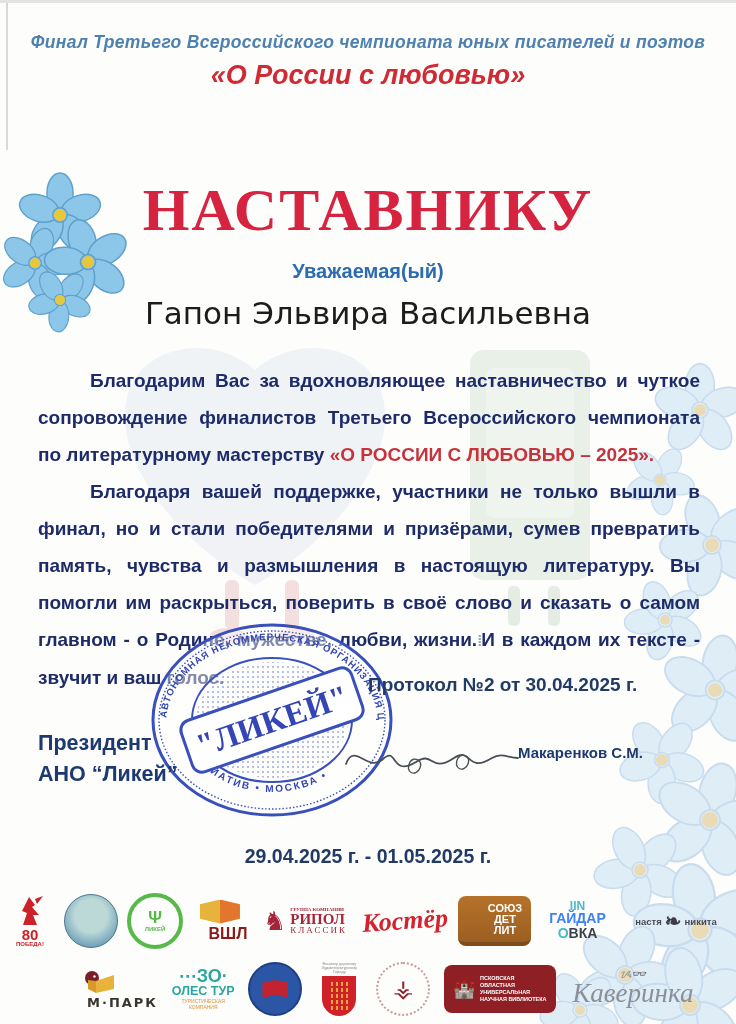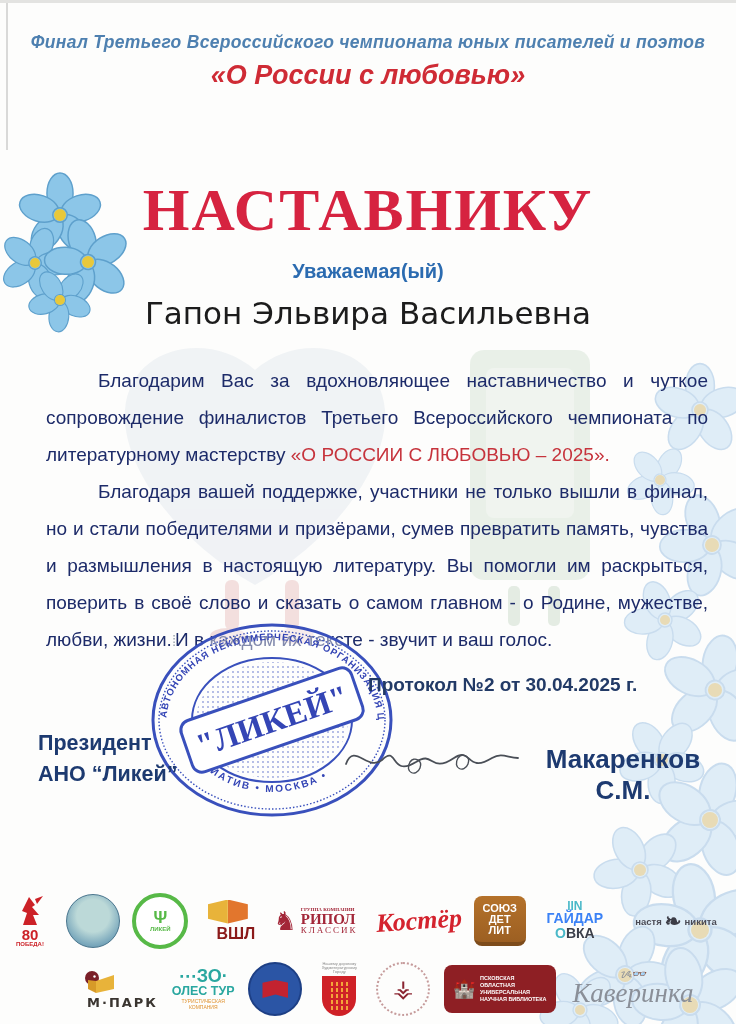--- a/index.html
+++ b/index.html
@@ -23,34 +23,34 @@
   .title1{left:0;top:128px;width:736px;text-align:center;font-family:"Liberation Serif",serif;
           font-weight:bold;font-size:41px;color:#4a73a6;letter-spacing:1px;}
   .title2{left:0;top:176px;width:736px;text-align:center;font-family:"Liberation Serif",serif;
           font-weight:bold;font-size:60px;color:#d62340;letter-spacing:2px;}
 
   .salutation{left:0;top:260px;width:736px;text-align:center;font-weight:bold;font-size:20px;color:#2b6bb0;}
   .recipient{left:0;top:295px;width:736px;text-align:center;font-family:"DejaVu Sans",sans-serif;
              font-size:31px;color:#1c1c1c;}
 
   
-  .body-text{left:46px;top:362px;width:662px;color:#1d2b69;font-weight:normal;font-size:19px;
+  .body-text{left:38px;top:362px;width:662px;color:#1d2b69;font-weight:bold;font-size:19px;
              line-height:37px;text-align:justify;}
   .body-text p{margin:0;text-indent:52px;}
   .red-accent{color:#c6333c;}
   .odd-glyph{color:#9aa3ad;font-size:15px;letter-spacing:-1px;}
 
   
   #stamp{left:146px;top:620px;width:252px;height:200px;}
 
   .protocol{left:368px;top:674px;width:300px;font-weight:bold;font-size:19px;color:#223a66;}
 
   .sig-role{left:38px;top:728px;width:220px;font-weight:bold;font-size:21.5px;color:#1d3a70;line-height:31px;}
   #sig-squiggle{left:340px;top:712px;width:190px;height:80px;}
-  .sig-name{left:518px;top:744px;width:210px;font-weight:bold;font-size:26px;color:#1d3a70;text-align:center;}
+  .sig-name{left:518px;top:744px;width:210px;font-weight:bold;font-size:15px;color:#1d3a70;}
 
   .dates{left:0;top:845px;width:736px;text-align:center;font-weight:bold;font-size:19.5px;color:#223a66;}
 
   
   .logo-row{position:absolute;display:flex;justify-content:space-between;align-items:center;z-index:2;}
   #logo-row-1{left:6px;top:882px;width:722px;height:78px;}
   #logo-row-2{left:40px;top:958px;width:656px;height:62px;}
   .logo{display:flex;flex-direction:column;align-items:center;justify-content:center;text-align:center;}
 
   
@@ -70,21 +70,21 @@
   .ripol{flex-direction:row;gap:4px;width:96px;}
   .ripol .fig{color:#a32638;font-size:26px;line-height:26px;}
   .ripol .t{color:#a32638;text-align:left;font-family:"Liberation Serif",serif;}
   .ripol .t1{font-size:5px;font-weight:bold;}
   .ripol .t2{font-size:15px;font-weight:bold;line-height:14px;}
   .ripol .t3{font-size:9px;letter-spacing:2px;line-height:9px;}
   .kostyor{width:86px;font-family:"Liberation Serif",serif;font-style:italic;font-weight:bold;
      font-size:26px;color:#d4232e;transform:rotate(-4deg);}
   .sdl{width:52px;height:46px;border-radius:8px;background:linear-gradient(#b5722a,#9c5f22);
      display:flex;flex-direction:column;align-items:center;justify-content:center;color:#fff;
-     font-weight:bold;font-size:11px;line-height:11px;border-bottom:4px solid #7d4c1b;}
+     font-weight:bold;font-size:11px;line-height:11px;border-bottom:4px solid #7d4c1b;padding-left:21px;}
   .gaid{width:74px;}
   .gaid .mk{color:#49b8c8;font-weight:bold;font-size:12px;line-height:10px;}
   .gaid .l1{color:#3b82f6;font-weight:bold;font-size:14px;line-height:15px;}
   .gaid .l2{color:#3b3f4a;font-weight:bold;font-size:14px;line-height:15px;}
   .gaid .ob{color:#49b8c8;}
   .nastya{flex-direction:row;width:104px;gap:3px;color:#4a4a55;font-size:9.5px;font-weight:bold;}
   .kids{font-size:20px;color:#3c3c46;line-height:20px;}
   .mpark .lbl{color:#3a3530;font-weight:bold;font-size:13px;letter-spacing:2px;font-family:"DejaVu Sans",sans-serif;margin-left:47px;}
   .oles .mk{color:#2aa7a0;font-weight:bold;font-size:18px;line-height:15px;}
   .oles .lbl{color:#2aa7a0;font-weight:bold;font-size:12.5px;}
@@ -258,20 +258,21 @@
   <div class="content sig-role">
     <div>Президент</div>
     <div>АНО “Ликей”</div>
   </div>
   <svg class="content" id="sig-squiggle" width="190" height="80" viewBox="0 0 190 80">
     <path d="M6 52 C 14 30 28 60 42 48 C 58 32 50 66 76 50 C 94 38 90 62 114 46 C 132 34 126 62 152 46 C 162 40 168 46 178 46" fill="none" stroke="#4a4f57" stroke-width="1.8" stroke-linecap="round"></path>
     <path d="M70 50 c -6 10 6 16 10 6 c 3 -8 -6 -12 -10 -6 Z M118 46 c -6 10 6 16 10 6 c 3 -8 -6 -12 -10 -6 Z" fill="none" stroke="#4a4f57" stroke-width="1.4"></path>
   </svg>
   <div class="content sig-name">Макаренков С.М.</div>
 
+  <div class="content dates">29.04.2025 г. - 01.05.2025 г.</div>
 
   <div class="logo-row" id="logo-row-1">
     <div class="logo pb80">
       <svg width="34" height="34" viewBox="0 0 34 34">
         <path d="M16 2 L22 10 L19 12 L26 20 L20 20 L24 30 L10 30 L14 18 L9 16 Z" fill="#cc2127"></path>
         <path d="M22 4 L30 1 L24 9 Z" fill="#cc2127"></path>
       </svg>
       <span class="n80">80</span>
       <span class="pbl">ПОБЕДА!</span>
     </div>

